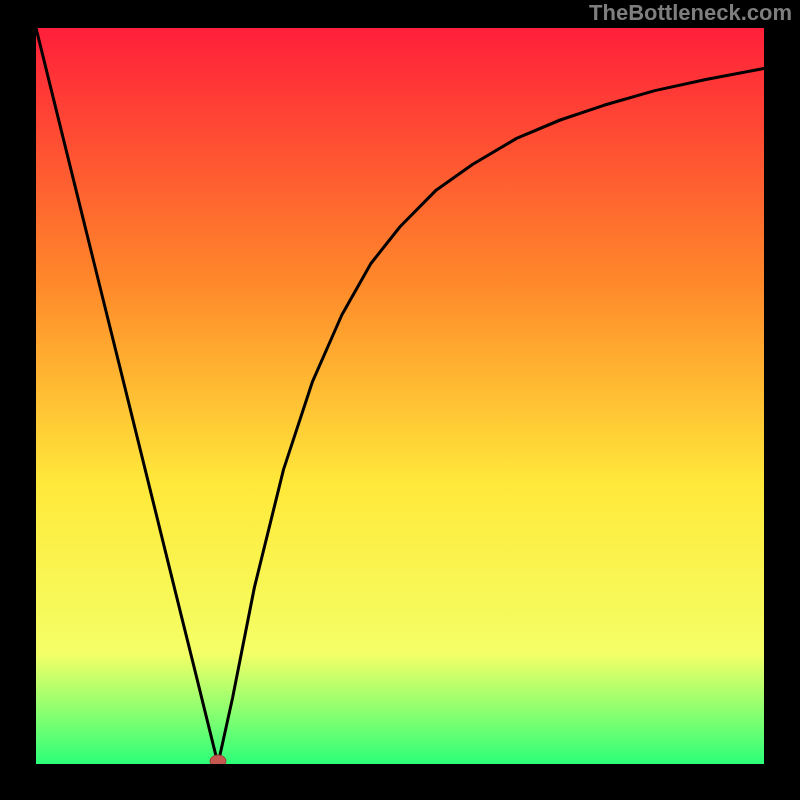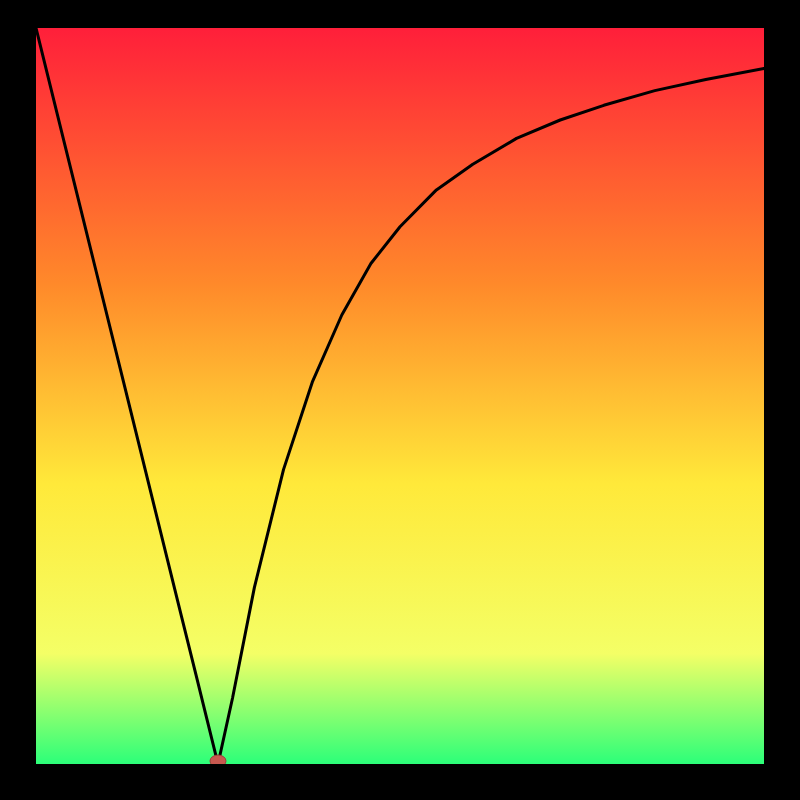--- a/index.html
+++ b/index.html
@@ -37,20 +37,21 @@
   svg.plot {
     display: block;
     width: 728px;
     height: 736px;
   }
 </style>
 </head>
 <body>
 
 <div class="frame">
+  <div class="watermark">TheBottleneck.com</div>
 
   <div class="plot-wrap">
     <svg class="plot" viewBox="0 0 728 736" preserveAspectRatio="none">
       <defs>
         <linearGradient id="bg-grad" x1="0" y1="0" x2="0" y2="1">
           <stop id="g0" offset="0%" stop-color="#ff1f3a"></stop>
           <stop id="g1" offset="35%" stop-color="#ff8a2a"></stop>
           <stop id="g2" offset="62%" stop-color="#ffe93a"></stop>
           <stop id="g3" offset="85%" stop-color="#f4ff66"></stop>
           <stop id="g4" offset="100%" stop-color="#2cff79"></stop>

